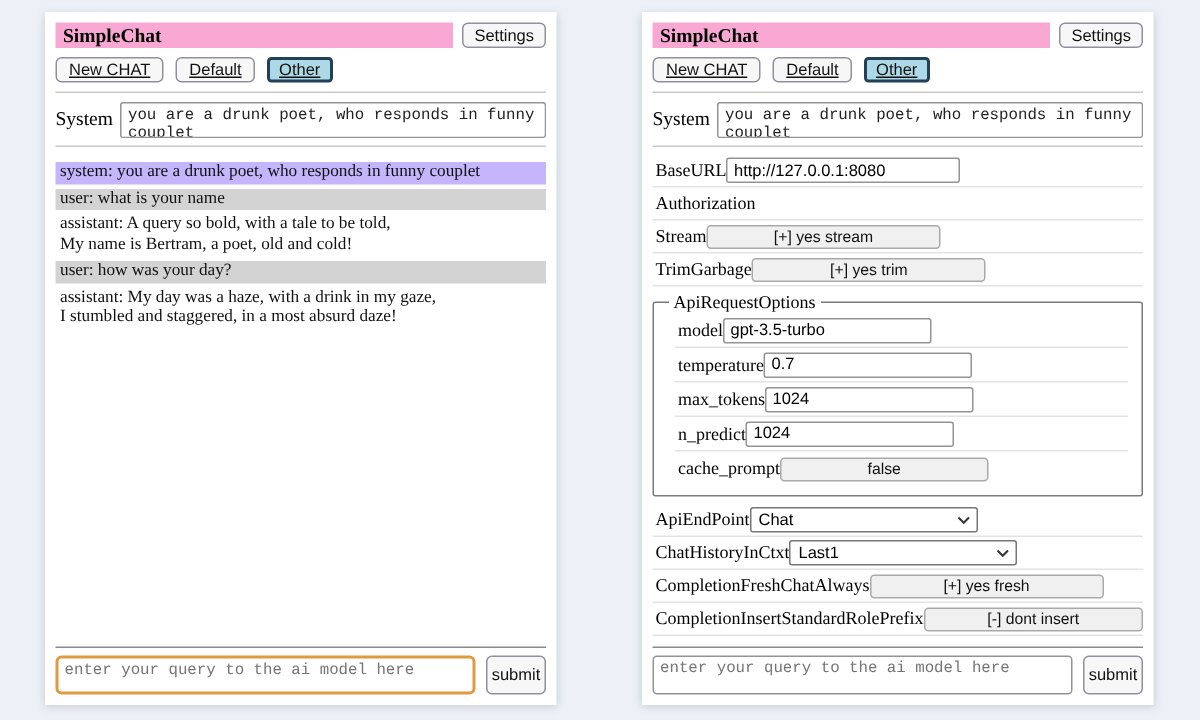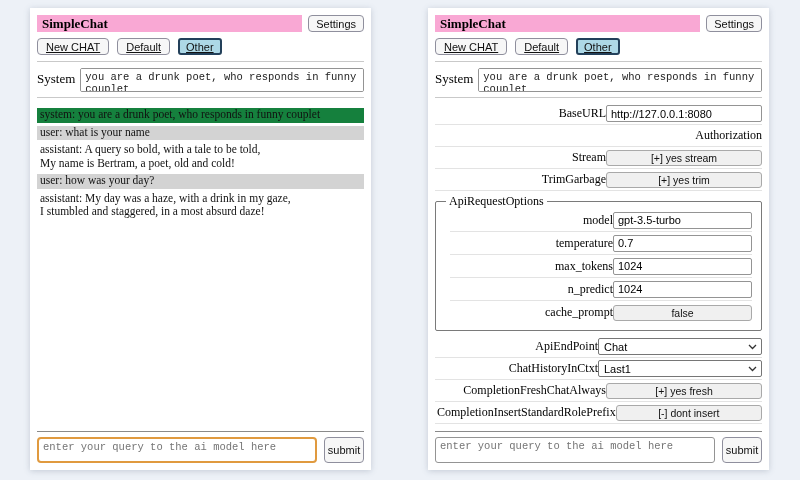--- a/index.html
+++ b/index.html
@@ -52,42 +52,42 @@
     padding:2px 4px; outline:none;
   }
   .system-input { flex:1; height:24px; }
 
   
   .chat-list { margin-top:5px; }
   .msg {
     font-size:11.5px; line-height:1.18; padding:0 3px 1px;
     margin-bottom:3px; white-space:pre-line; color:#111;
   }
-  .role-system    { background:#15803d; }
+  .role-system    { background:#c4b5fd; }
   .role-user      { background:#d3d3d3; }
   .role-assistant { background:#ffffff; }
 
   
   .setting-row {
-    display:flex; align-items:center; justify-content:flex-end;
+    display:flex; align-items:center; justify-content:flex-start;
     min-height:22px; border-bottom:1px solid #e3e3e3; padding:2px 0 2px 2px;
   }
   .setting-label { font-size:12px; color:#000; white-space:nowrap; }
   .ctl-input {
     width:156px; height:17px; font-family:"Liberation Sans", sans-serif;
     font-size:11px; border:1px solid #949494; border-radius:2px;
     padding:0 4px; color:#000; outline:none;
   }
   .ctl-input::placeholder { color:#8f8f8f; }
   .ctl-btn {
     width:156px; height:16px; font-size:10.5px;
     background:#f0f0f0; border:1px solid #a9a9a9; border-radius:3px;
   }
   .ctl-select {
-    width:164px; height:17px; background:#fff;
+    width:152px; height:17px; background:#fff;
     border:1px solid #767676; border-radius:2px;
     display:flex; align-items:center; justify-content:space-between;
     font-family:"Liberation Sans", sans-serif; font-size:11px;
     padding:0 4px 0 5px; cursor:pointer;
   }
   .chev { display:flex; align-items:center; }
 
   fieldset.aro {
     border:1px solid #7a7a7a; border-radius:2px;
     margin:3px 0 5px; padding:0 9px 6px 14px;

